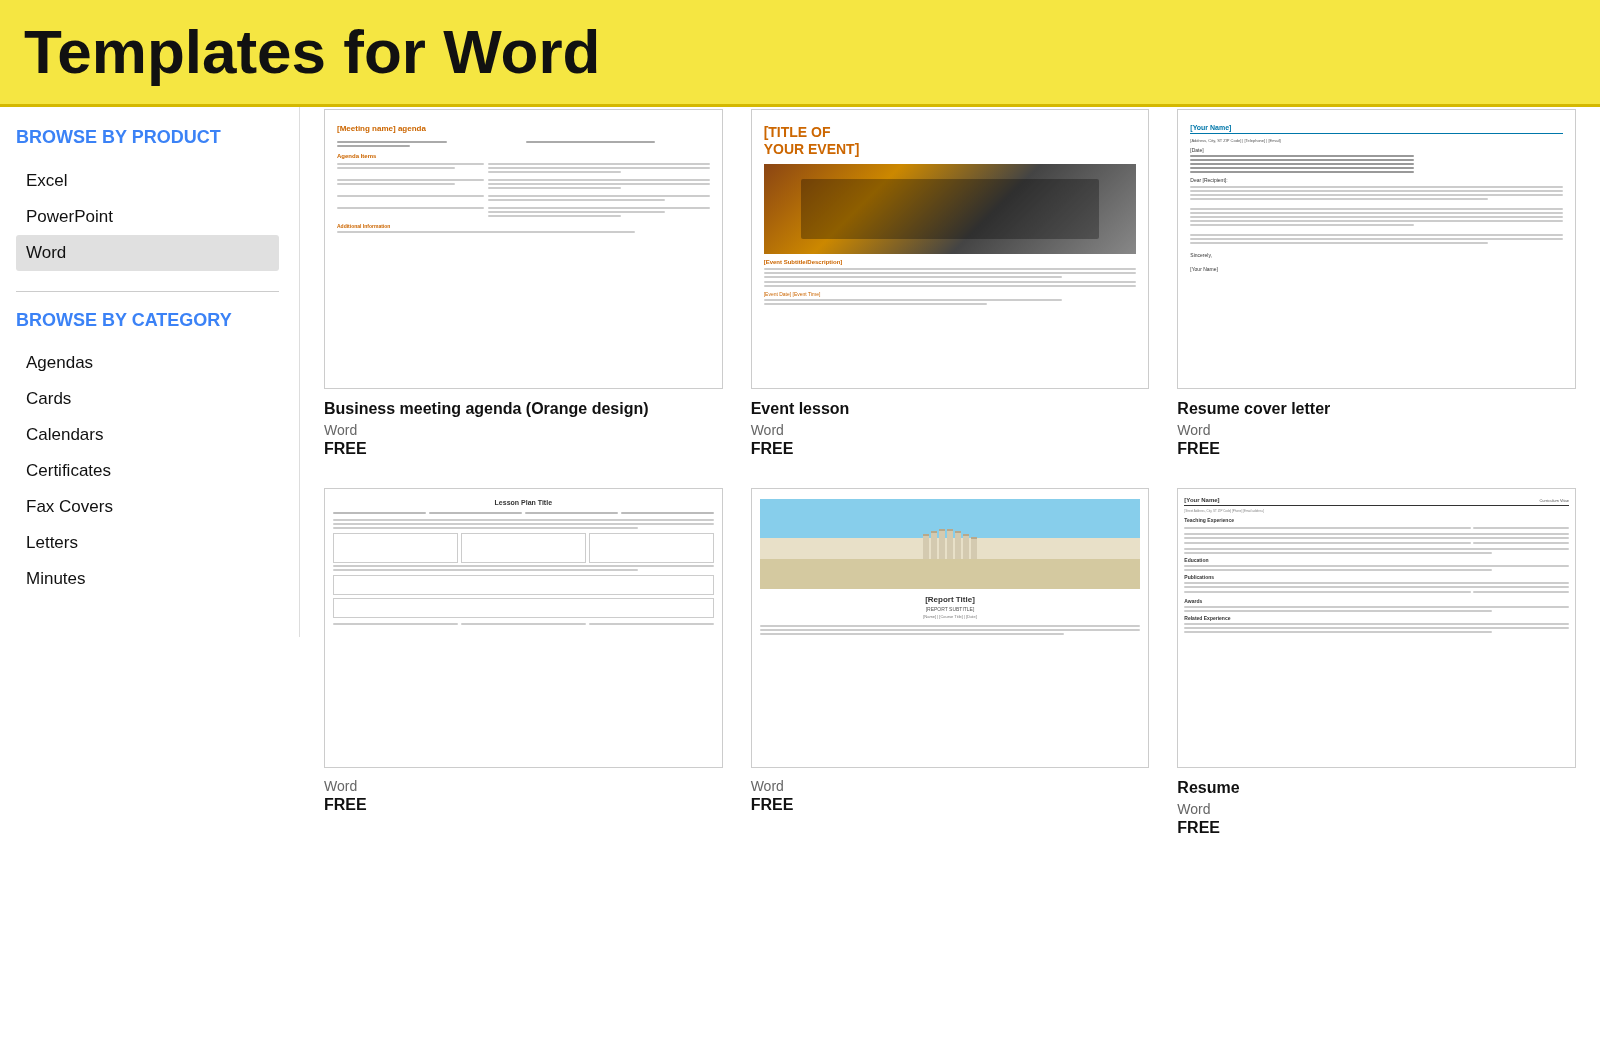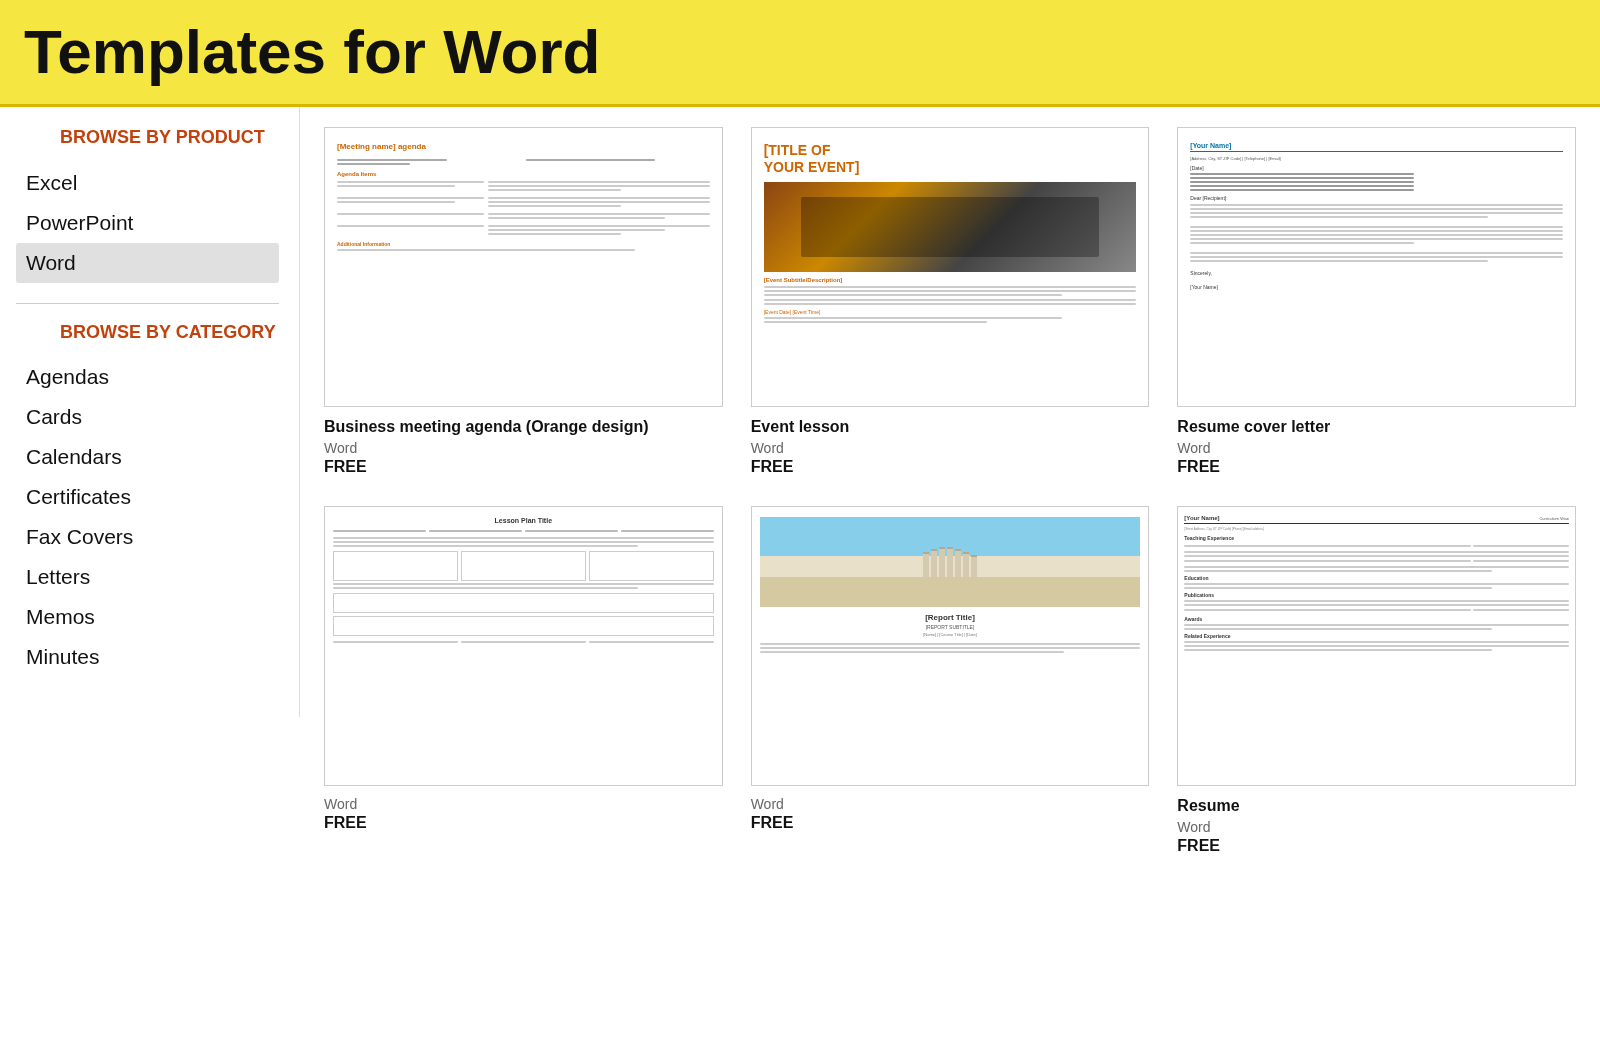--- a/index.html
+++ b/index.html
@@ -26,54 +26,53 @@
     .sidebar {
       width: 300px;
       min-width: 300px;
       padding: 20px 20px 20px 16px;
       border-right: 1px solid #ddd;
     }
 
     .sidebar-section-title {
       font-size: 18px;
       font-weight: 900;
-      color: #c2410c;
+      color: #3b82f6;
       text-transform: uppercase;
       line-height: 1.2;
       margin-bottom: 14px;
-      margin-left: 44px;
     }
 
     .sidebar-nav-list {
       list-style: none;
       margin-bottom: 20px;
     }
 
     .sidebar-nav-list li {
       padding: 8px 10px;
-      font-size: 21px;
+      font-size: 17px;
       color: #111;
       cursor: pointer;
       border-radius: 3px;
     }
 
     .sidebar-nav-list li.active {
       background: #e0e0e0;
       font-weight: 500;
     }
 
     .sidebar-divider {
       border: none;
       border-top: 1.5px solid #ccc;
       margin: 18px 0 18px 0;
     }
 
     .content-area {
       flex: 1;
-      padding: 20px 24px;
+      padding: 2px 24px;
     }
 
     .templates-grid {
       display: grid;
       grid-template-columns: repeat(3, 1fr);
       gap: 30px 28px;
     }
 
     .template-card {
       display: flex;
@@ -199,21 +198,20 @@
     <hr class="sidebar-divider">
 
     <div class="sidebar-section-title">BROWSE BY CATEGORY</div>
     <ul class="sidebar-nav-list">
       <li>Agendas</li>
       <li>Cards</li>
       <li>Calendars</li>
       <li>Certificates</li>
       <li>Fax Covers</li>
       <li>Letters</li>
-      <li>Memos</li>
       <li>Minutes</li>
     </ul>
   </aside>
 
   <main class="content-area">
     <div class="templates-grid">
 
       <div class="template-card">
         <div class="template-thumbnail">
           <div class="doc-thumb">

